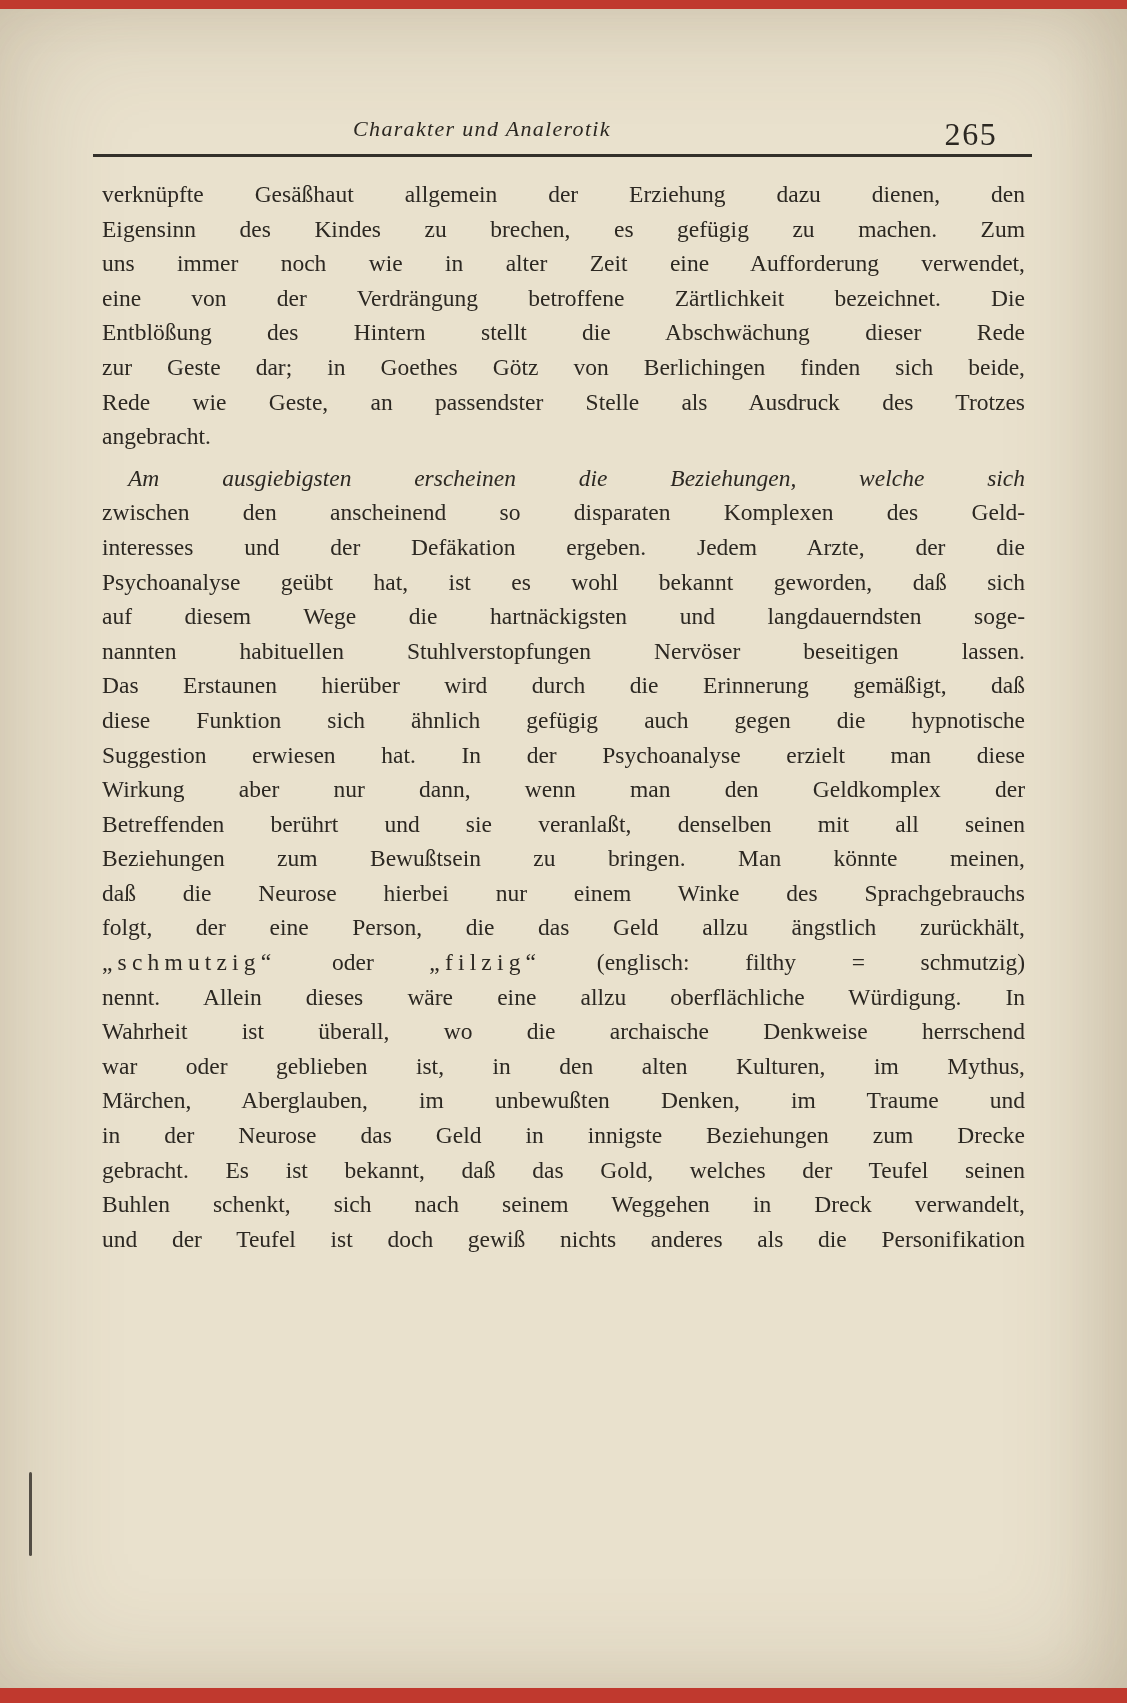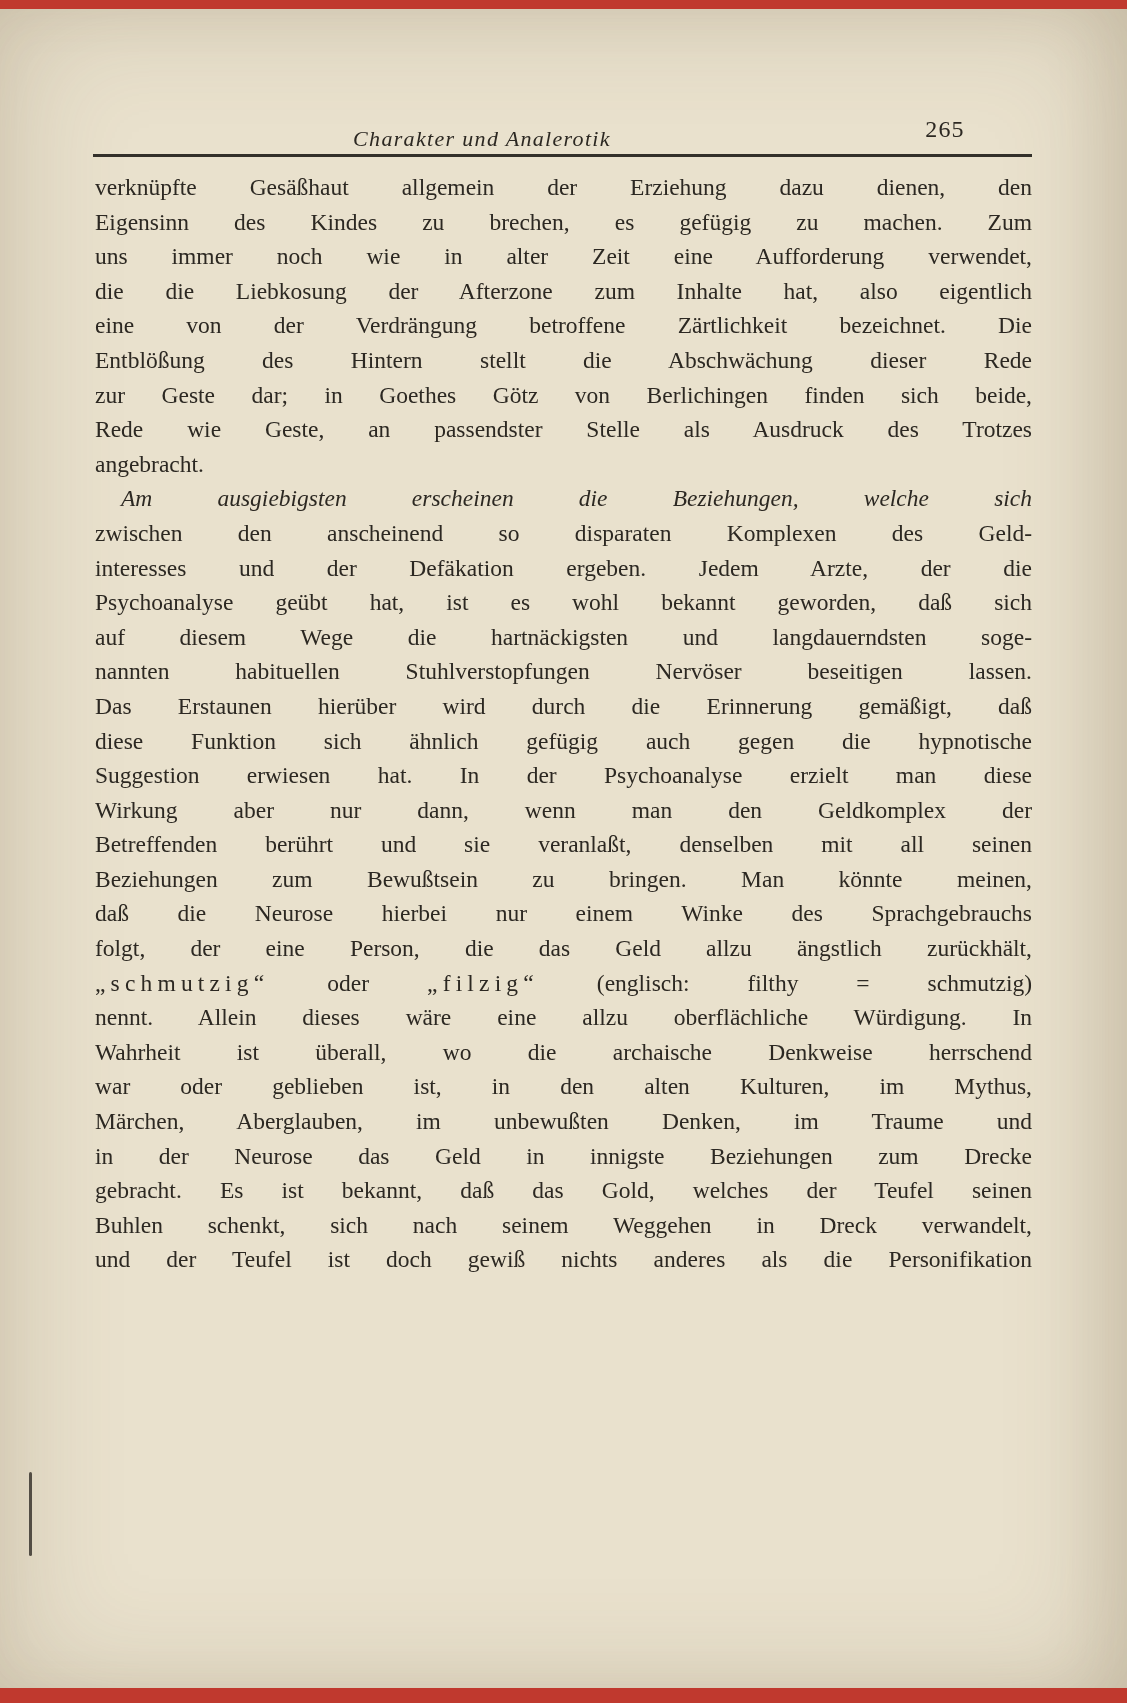--- a/index.html
+++ b/index.html
@@ -31,35 +31,35 @@
   .scan-artifact-left{
     position:absolute;left:29px;top:1472px;width:3px;height:84px;
     background:#3a352e;opacity:.85;border-radius:2px;
   }
   .running-header{
     position:absolute;left:95px;top:116px;width:937px;height:34px;
     color:var(--ink);
   }
   .header-title{
     position:absolute;left:387px;transform:translateX(-50%);
-    font-style:italic;font-size:22px;letter-spacing:0.06em;white-space:nowrap;margin-top:10px;
+    font-style:italic;font-size:22px;letter-spacing:0.06em;white-space:nowrap;
   }
   .header-page-number{
-    position:absolute;left:850px;transform:translateX(-50%);
-    font-size:24px;letter-spacing:0.05em;
+    position:absolute;left:876px;transform:translateX(-50%);
+    font-size:32px;letter-spacing:0.05em;
   }
   .header-rule{
     position:absolute;left:93px;top:154px;width:939px;height:3px;
     background:var(--rule);
   }
   .body-text{
     position:absolute;left:95px;top:170px;width:937px;
     font-size:23.5px;line-height:34.6px;color:var(--ink);
   }
-  .paragraph{margin:0;}
+  .paragraph{margin:7px;}
   .line{
     text-align:justify;
     text-align-last:justify;
     white-space:normal;
   }
   .line.indent{text-indent:26px;font-style:italic;}
   .line.endline{text-align-last:left;}
   .spaced{letter-spacing:0.22em;}
   .italic{}
 </style>
@@ -75,21 +75,20 @@
     <span class="header-title">Charakter und Analerotik</span>
     <span class="header-page-number">265</span>
   </div>
   <div class="header-rule"></div>
 
   <div class="body-text">
       <div class="paragraph">
         <div class="line">verknüpfte Gesäßhaut allgemein der Erziehung dazu dienen, den</div>
         <div class="line">Eigensinn des Kindes zu brechen, es gefügig zu machen. Zum</div>
         <div class="line">uns immer noch wie in alter Zeit eine Aufforderung verwendet,</div>
-        <div class="line">die die Liebkosung der Afterzone zum Inhalte hat, also eigentlich</div>
         <div class="line">eine von der Verdrängung betroffene Zärtlichkeit bezeichnet. Die</div>
         <div class="line">Entblößung des Hintern stellt die Abschwächung dieser Rede</div>
         <div class="line">zur Geste dar; in Goethes Götz von Berlichingen finden sich beide,</div>
         <div class="line">Rede wie Geste, an passendster Stelle als Ausdruck des Trotzes</div>
         <div class="line endline">angebracht.</div>
       </div>
       <div class="paragraph">
         <div class="line indent">Am ausgiebigsten erscheinen die Beziehungen, welche sich</div>
         <div class="line">zwischen den anscheinend so disparaten Komplexen des Geld-</div>
         <div class="line">interesses und der Defäkation ergeben. Jedem Arzte, der die</div>

